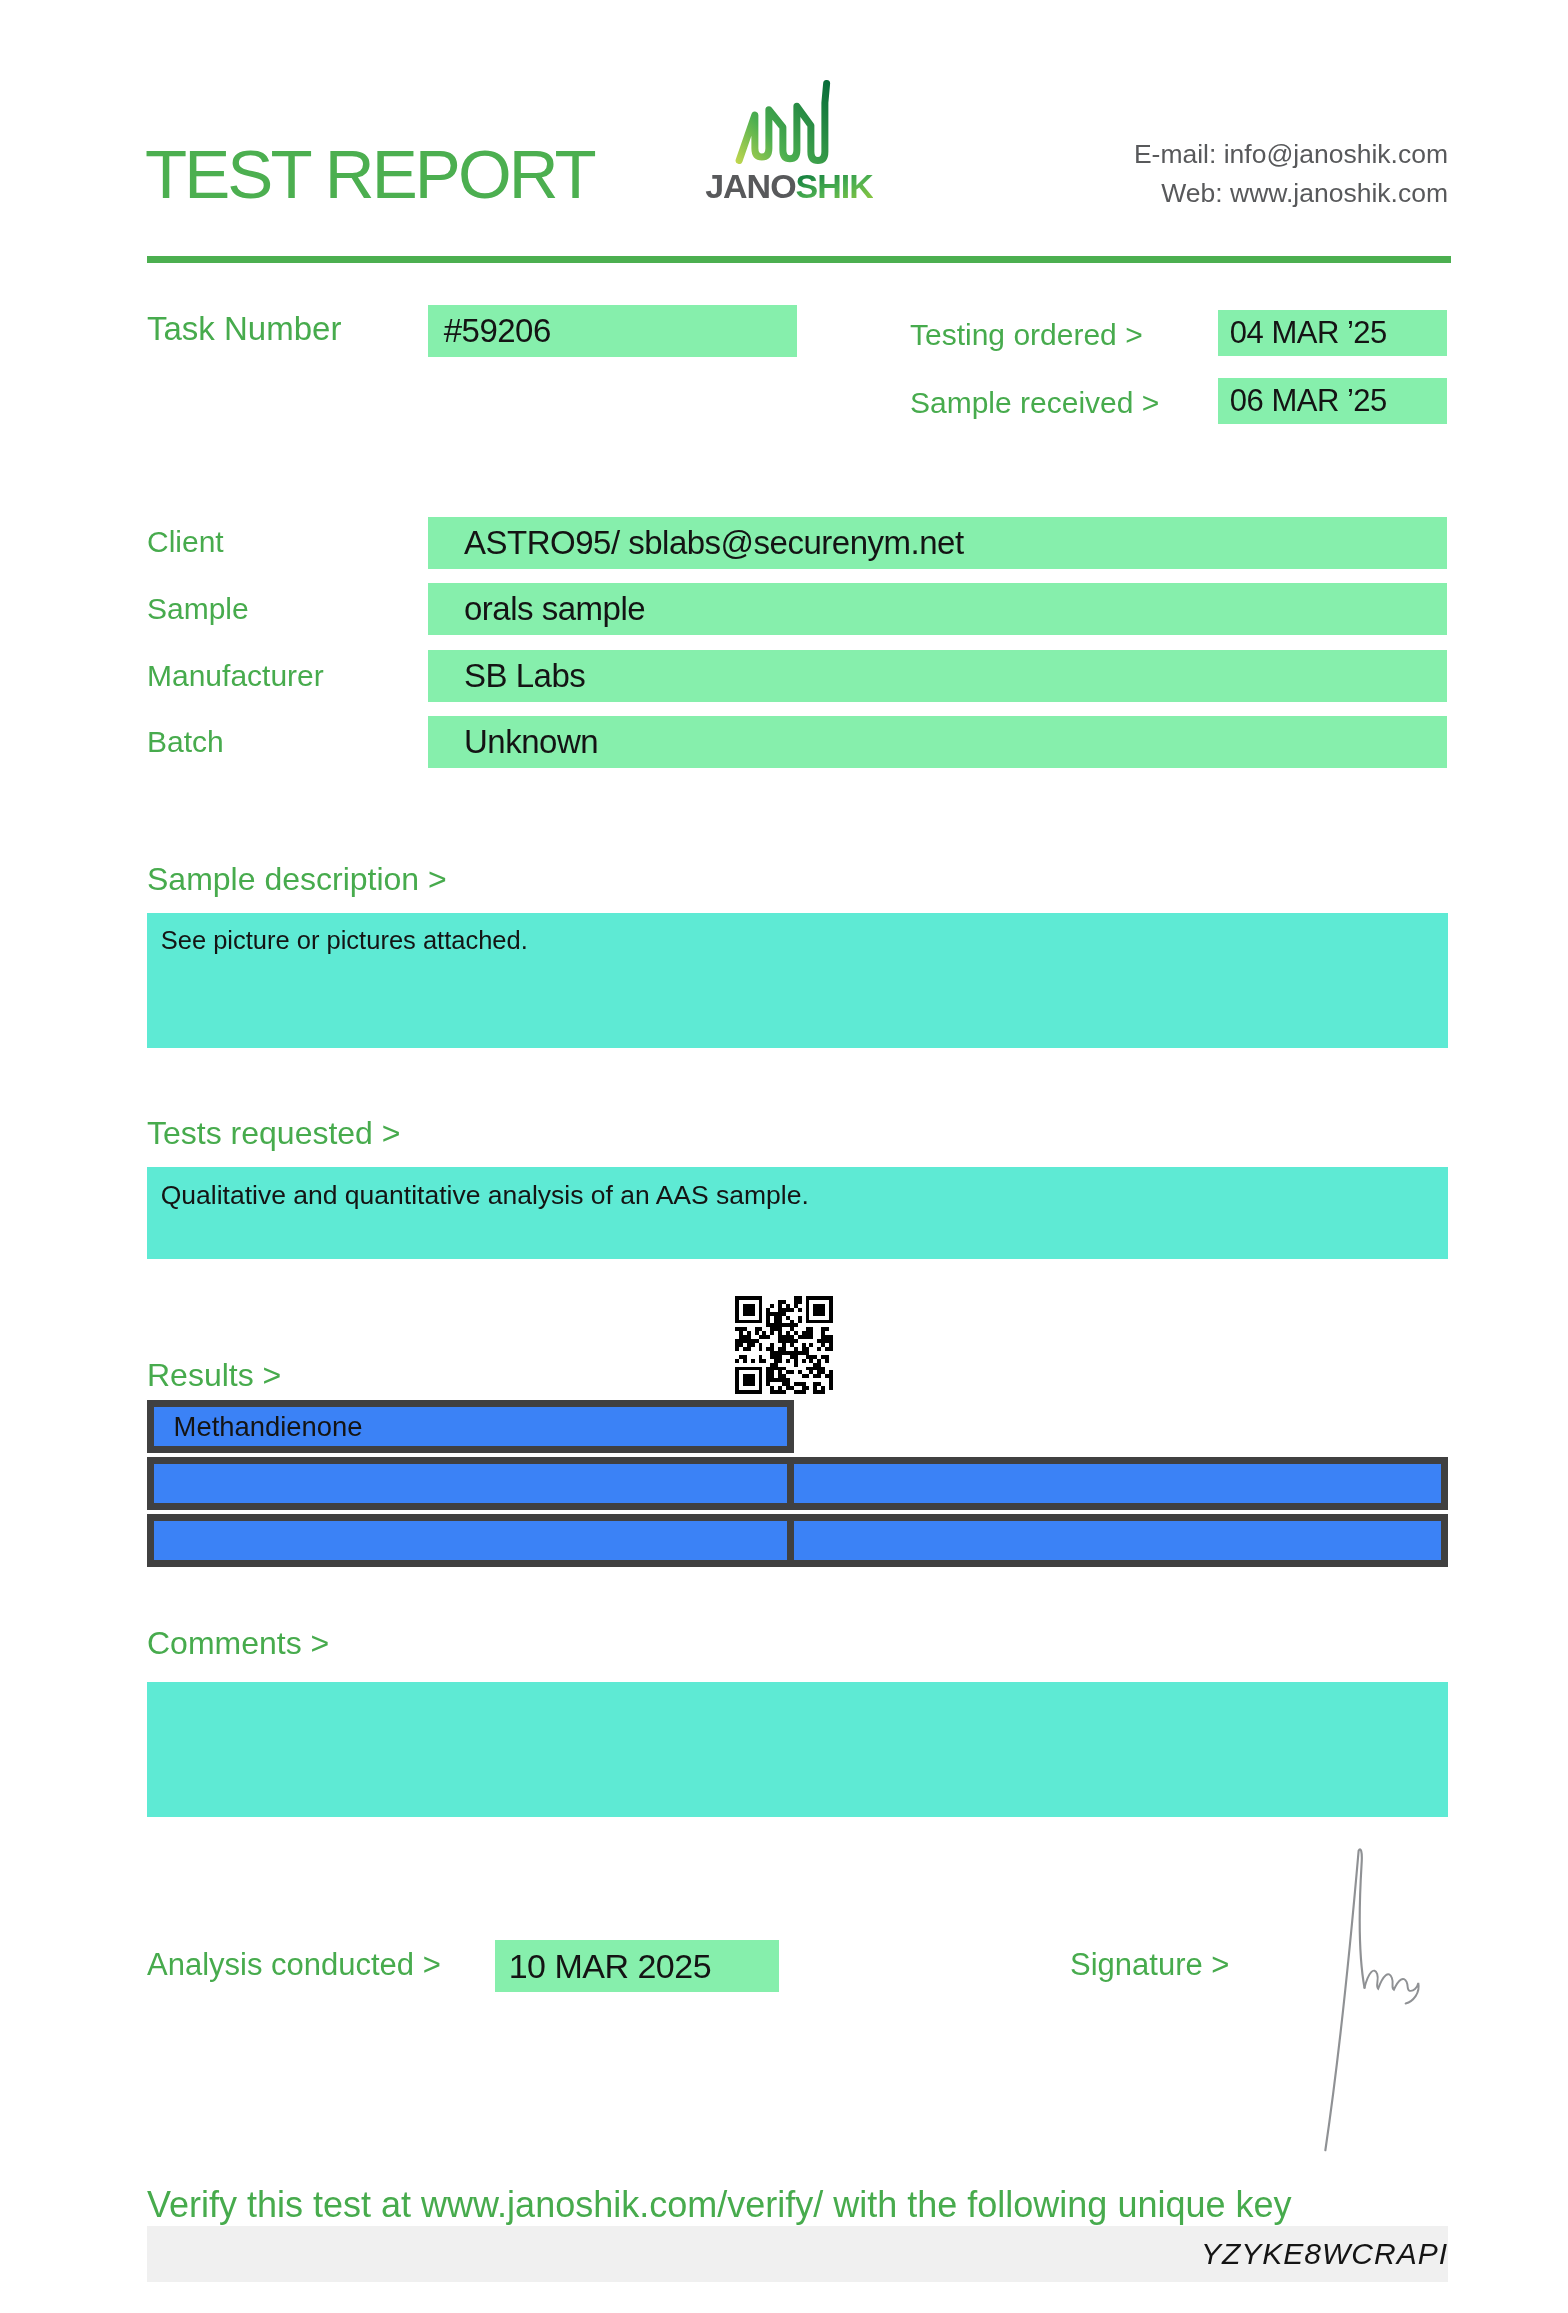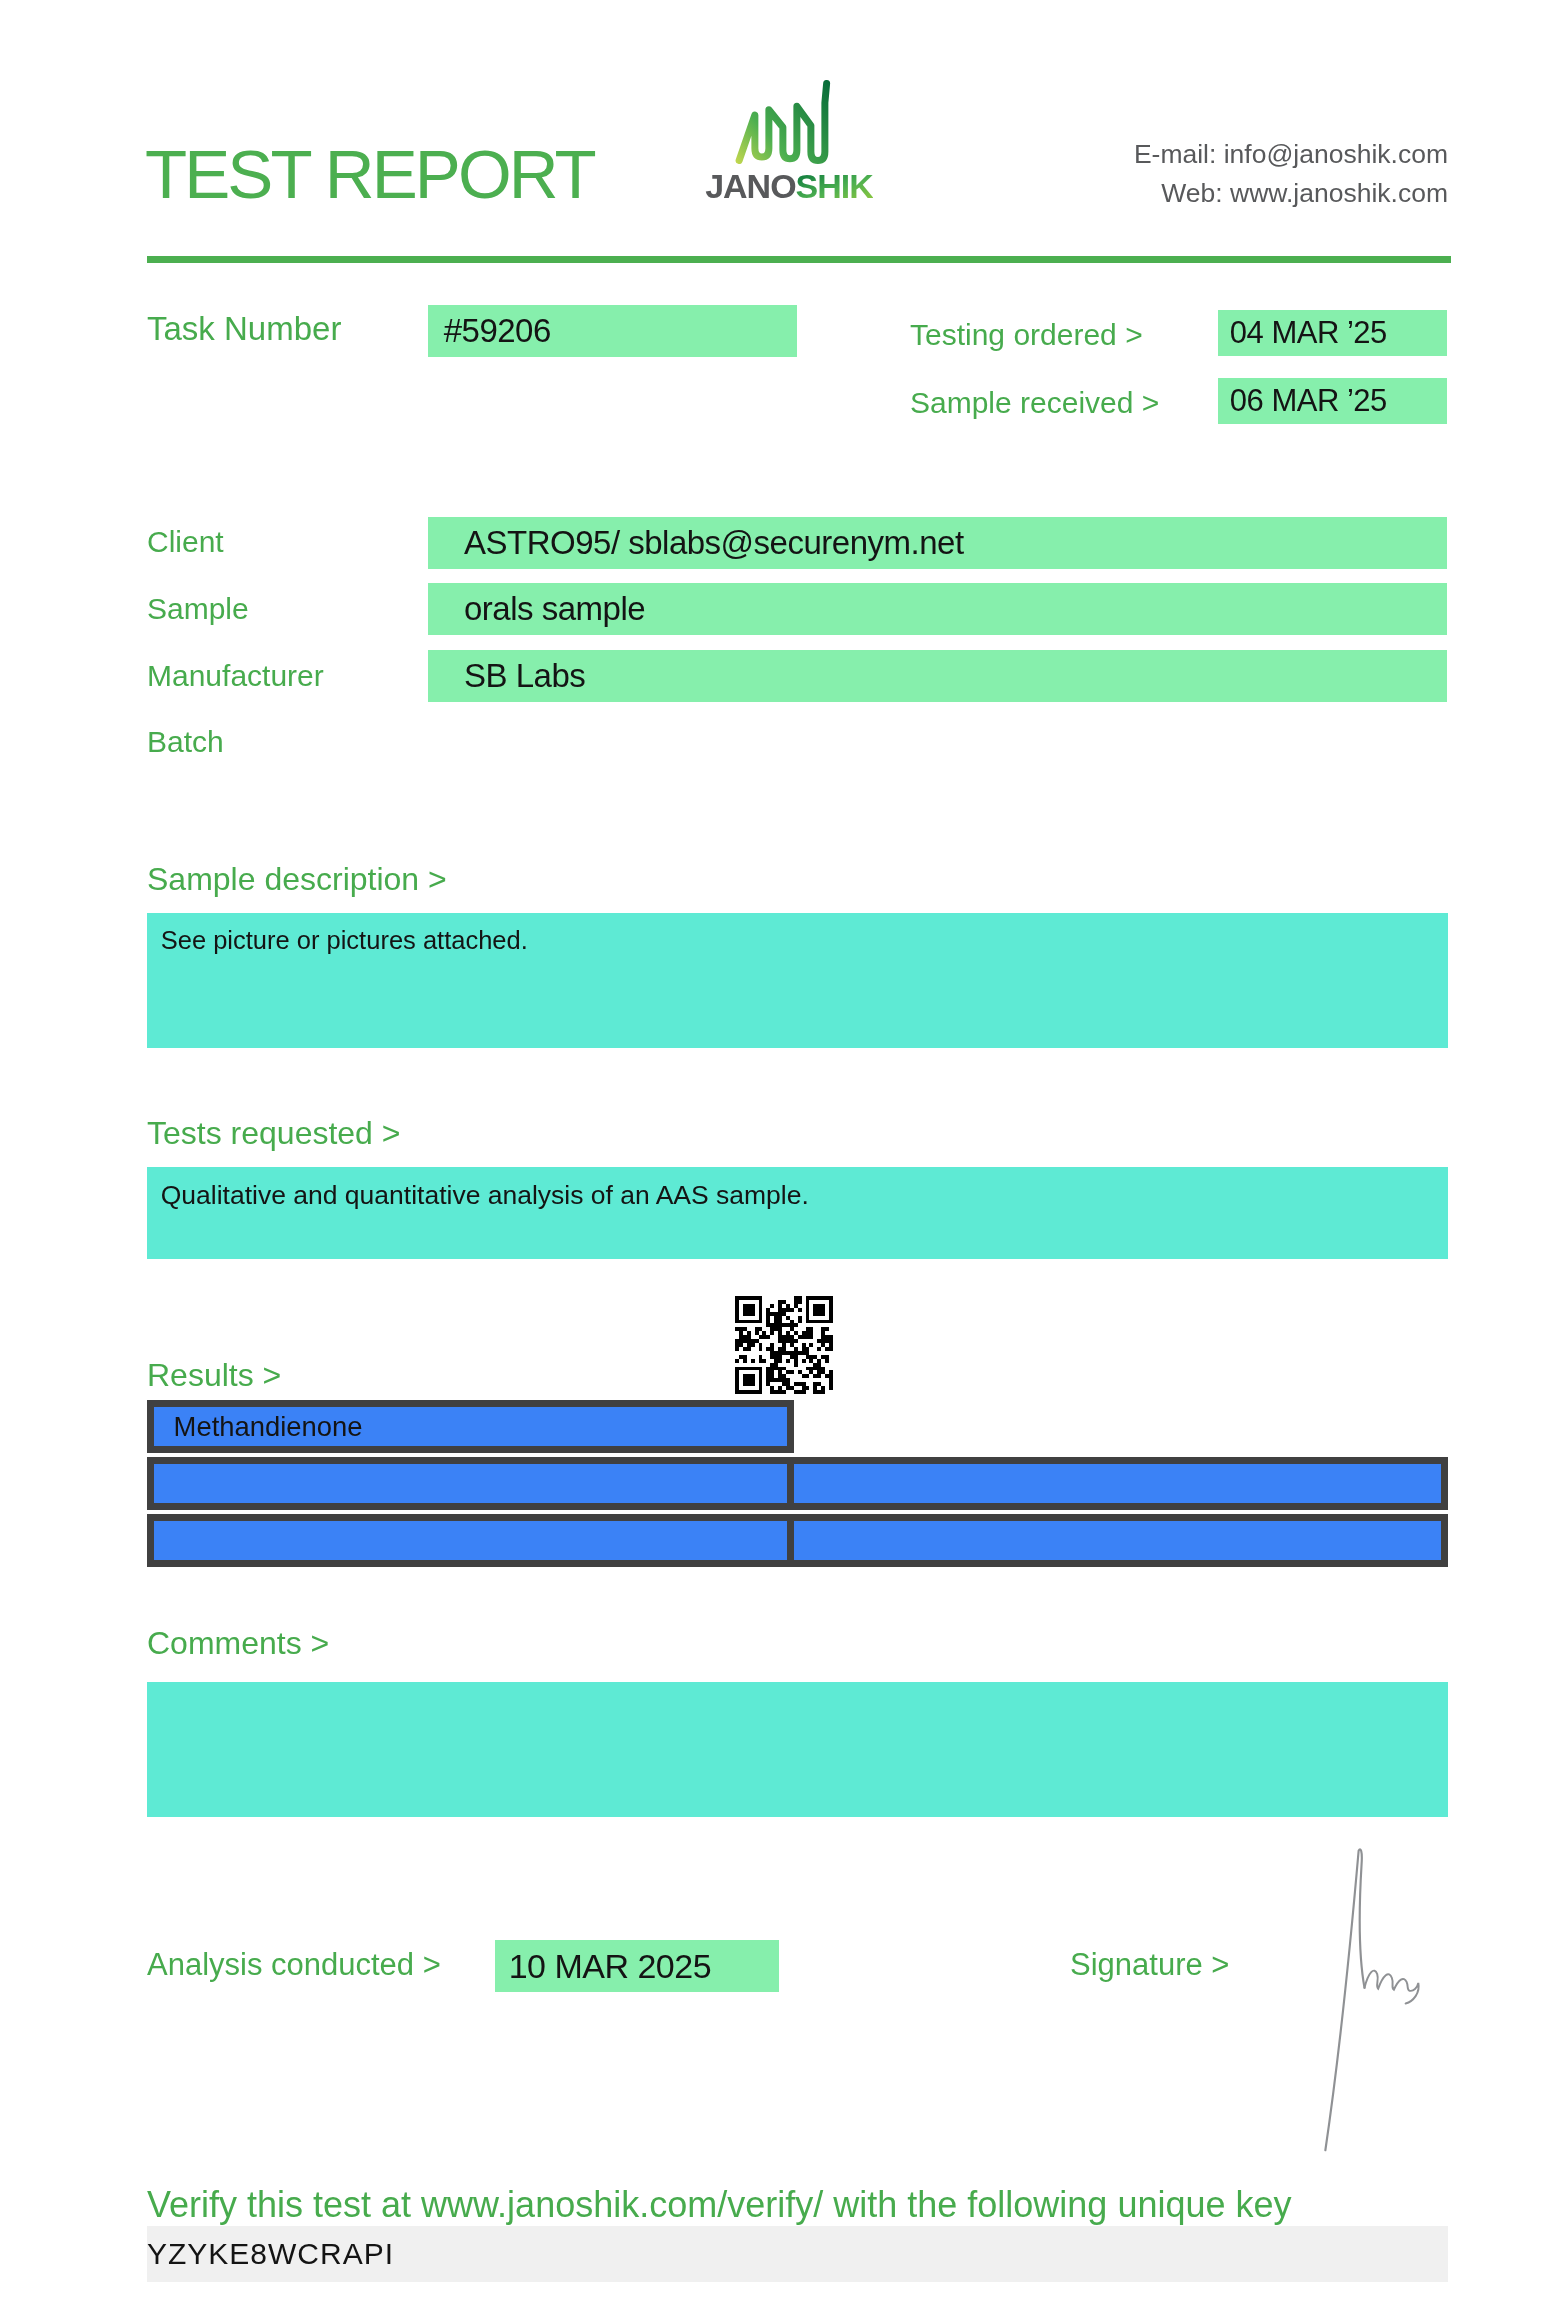--- a/index.html
+++ b/index.html
@@ -40,21 +40,21 @@
   .r-row{display:flex;margin-bottom:3.9px;}
   .r-cell{border:7px solid #404040;height:53px;box-sizing:border-box;display:flex;align-items:center;background:#3b82f6;}
   .r-left{width:647px;padding-left:19.6px;}
   .r-right{flex:1;border-left:none;padding-left:19.6px;}
   .r-cell span{font-size:27.4px;color:#141414;white-space:nowrap;}
   .an-label{left:147px;top:1947px;font-size:31px;}
   .an-box{left:495px;top:1940px;width:284px;height:52px;padding-left:13.7px;box-sizing:border-box;}
   .sig-label{left:1070px;top:1947px;font-size:31px;}
   .sig{left:1296px;top:1839px;width:137px;height:323px;}
   .verify{left:147px;top:2184px;width:1304px;font-size:36px;white-space:nowrap;}
-  .keybox{left:147px;top:2226px;width:1301px;height:56px;display:flex;align-items:center;justify-content:flex-start;}
+  .keybox{left:147px;top:2226px;width:1301px;height:56px;display:flex;align-items:center;justify-content:flex-end;font-style:italic;}
   .keybox .v{font-size:30px;letter-spacing:1px;color:#141414;}
 </style>
 </head>
 <body>
 
 <div class="page">
 
   <div class="abs title">TEST REPORT</div>
 
   <div class="abs logo-icon">
@@ -105,20 +105,23 @@
   <div class="abs valuebox graybox detail-box" style="top:583px">
     <span class="v">orals sample</span>
   </div>
 
   <div class="abs green label detail-label" style="top:659px">Manufacturer</div>
   <div class="abs valuebox graybox detail-box" style="top:650px">
     <span class="v">SB Labs</span>
   </div>
 
   <div class="abs green label detail-label" style="top:725px">Batch</div>
+  <div class="abs valuebox graybox detail-box" style="top:716px">
+    <span class="v">Unknown</span>
+  </div>
 
   <div class="abs green heading" style="top:861px">Sample description &gt;</div>
   <div class="abs bigbox" style="top:913px;height:135px">
     <span>See picture or pictures attached.</span>
   </div>
 
   <div class="abs green heading" style="top:1115px">Tests requested &gt;</div>
   <div class="abs bigbox" style="top:1167px;height:92px;font-size:26.5px">
     <span>Qualitative and quantitative analysis of an AAS sample.</span>
   </div>

